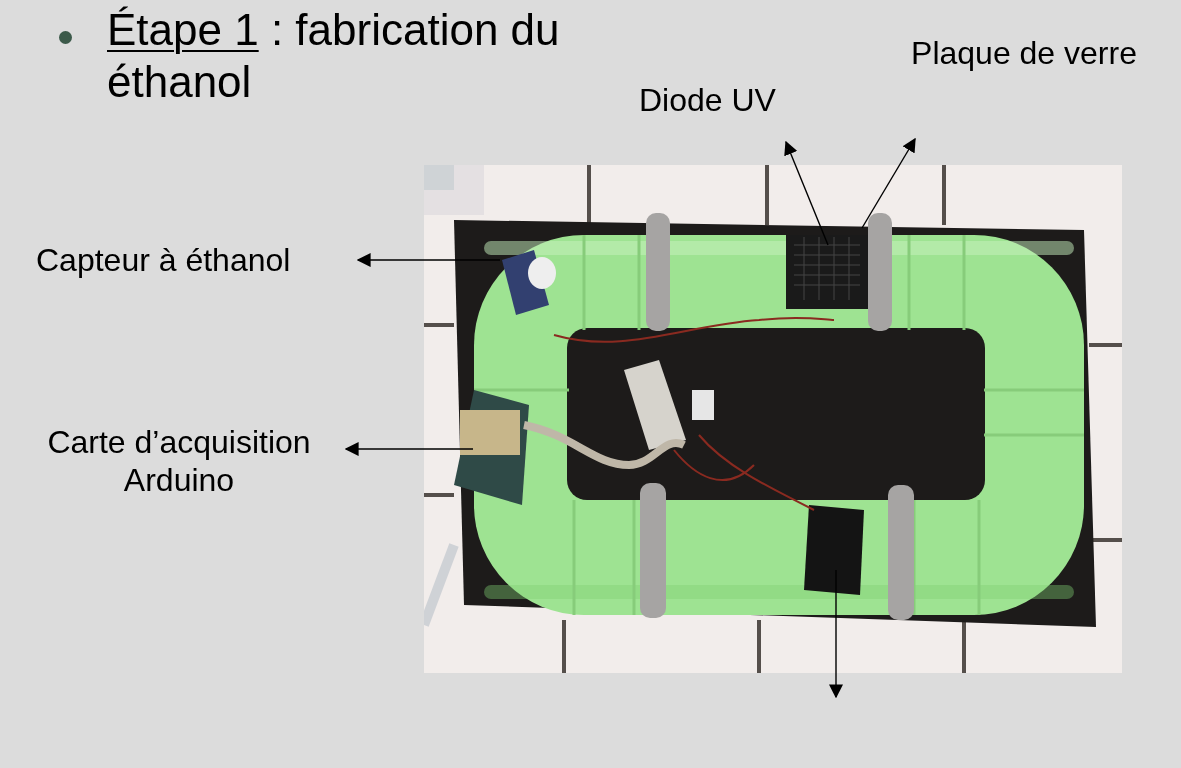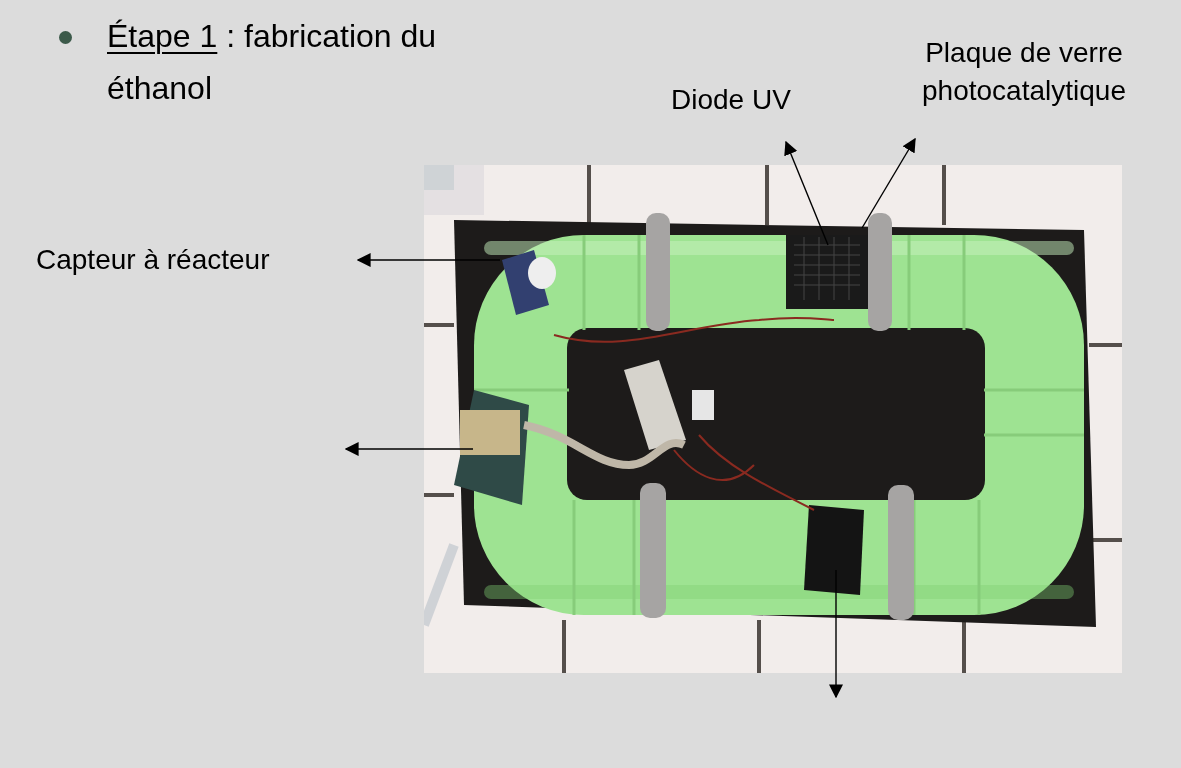--- a/index.html
+++ b/index.html
@@ -11,27 +11,27 @@
     position: relative;
   }
   .slide { position: absolute; left: 0; top: 0; width: 1181px; height: 768px; background: #dcdcdc; }
 
   
   .bullet-dot {
     position: absolute; left: 59px; top: 31px; width: 13px; height: 13px;
     border-radius: 50%; background: #3c5a4a;
   }
   .title-text {
-    position: absolute; left: 107px; top: 10px;
-    font-size: 32px; line-height: 52px; white-space: nowrap;
+    position: absolute; left: 107px; top: 4px;
+    font-size: 44px; line-height: 52px; white-space: nowrap;
   }
   .title-text .u { text-decoration: underline; text-decoration-thickness: 2px; text-underline-offset: 5px; }
 
   .label {
-    position: absolute; font-size: 28px; line-height: 38px; white-space: nowrap;
+    position: absolute; font-size: 32px; line-height: 38px; white-space: nowrap;
   }
   .label.center { text-align: center; }
 
   
   .photo {
     position: absolute; left: 424px; top: 165px; width: 698px; height: 508px;
     overflow: hidden; background: #f0ebe8;
   }
   .photo svg { display: block; }
 
@@ -123,26 +123,29 @@
       <g fill="none" stroke="#8a2a20" stroke-width="2">
         <path d="M130,170 C200,190 260,160 335,155 C380,150 400,155 410,155"></path>
         <path d="M250,285 C270,310 300,330 330,300"></path>
         <path d="M275,270 C300,300 340,320 390,345"></path>
       </g>
       <path d="M100,260 C150,270 170,300 205,300 C230,300 240,270 260,280" fill="none" stroke="#bfb7a8" stroke-width="8"></path>
       <path d="M0,460 L30,380" stroke="#cfd2d6" stroke-width="10"></path>
     </svg>
   </div>
 
-  <div class="label" style="left:639px; top:81px;margin-left:32px;">Diode UV</div>
+  <div class="label" style="left:639px; top:81px;">Diode UV</div>
   <div class="label center" style="left:886px; top:34px; width:276px;">
     <div>Plaque de verre</div>
-    <div>photocatalytique</div>
   </div>
-  <div class="label" style="left:36px; top:241px;">Capteur à réacteur</div>
+  <div class="label" style="left:36px; top:241px;">Capteur à éthanol</div>
+  <div class="label center" style="left:24px; top:423px; width:310px;">
+    <div>Carte d’acquisition</div>
+    <div>Arduino</div>
+  </div>
 
   <svg class="arrows" width="1181" height="768" viewBox="0 0 1181 768">
     <defs>
       <marker id="ah" markerWidth="10" markerHeight="10" refX="9" refY="5" orient="auto" markerUnits="strokeWidth">
         <polygon points="0,0 10,5 0,10" fill="#000"></polygon>
       </marker>
     </defs>
     <g stroke="#000" stroke-width="1.4" fill="none">
       <line x1="828" y1="245" x2="786" y2="142" marker-end="url(#ah)"></line>
       <line x1="862" y1="228" x2="915" y2="139" marker-end="url(#ah)"></line>

